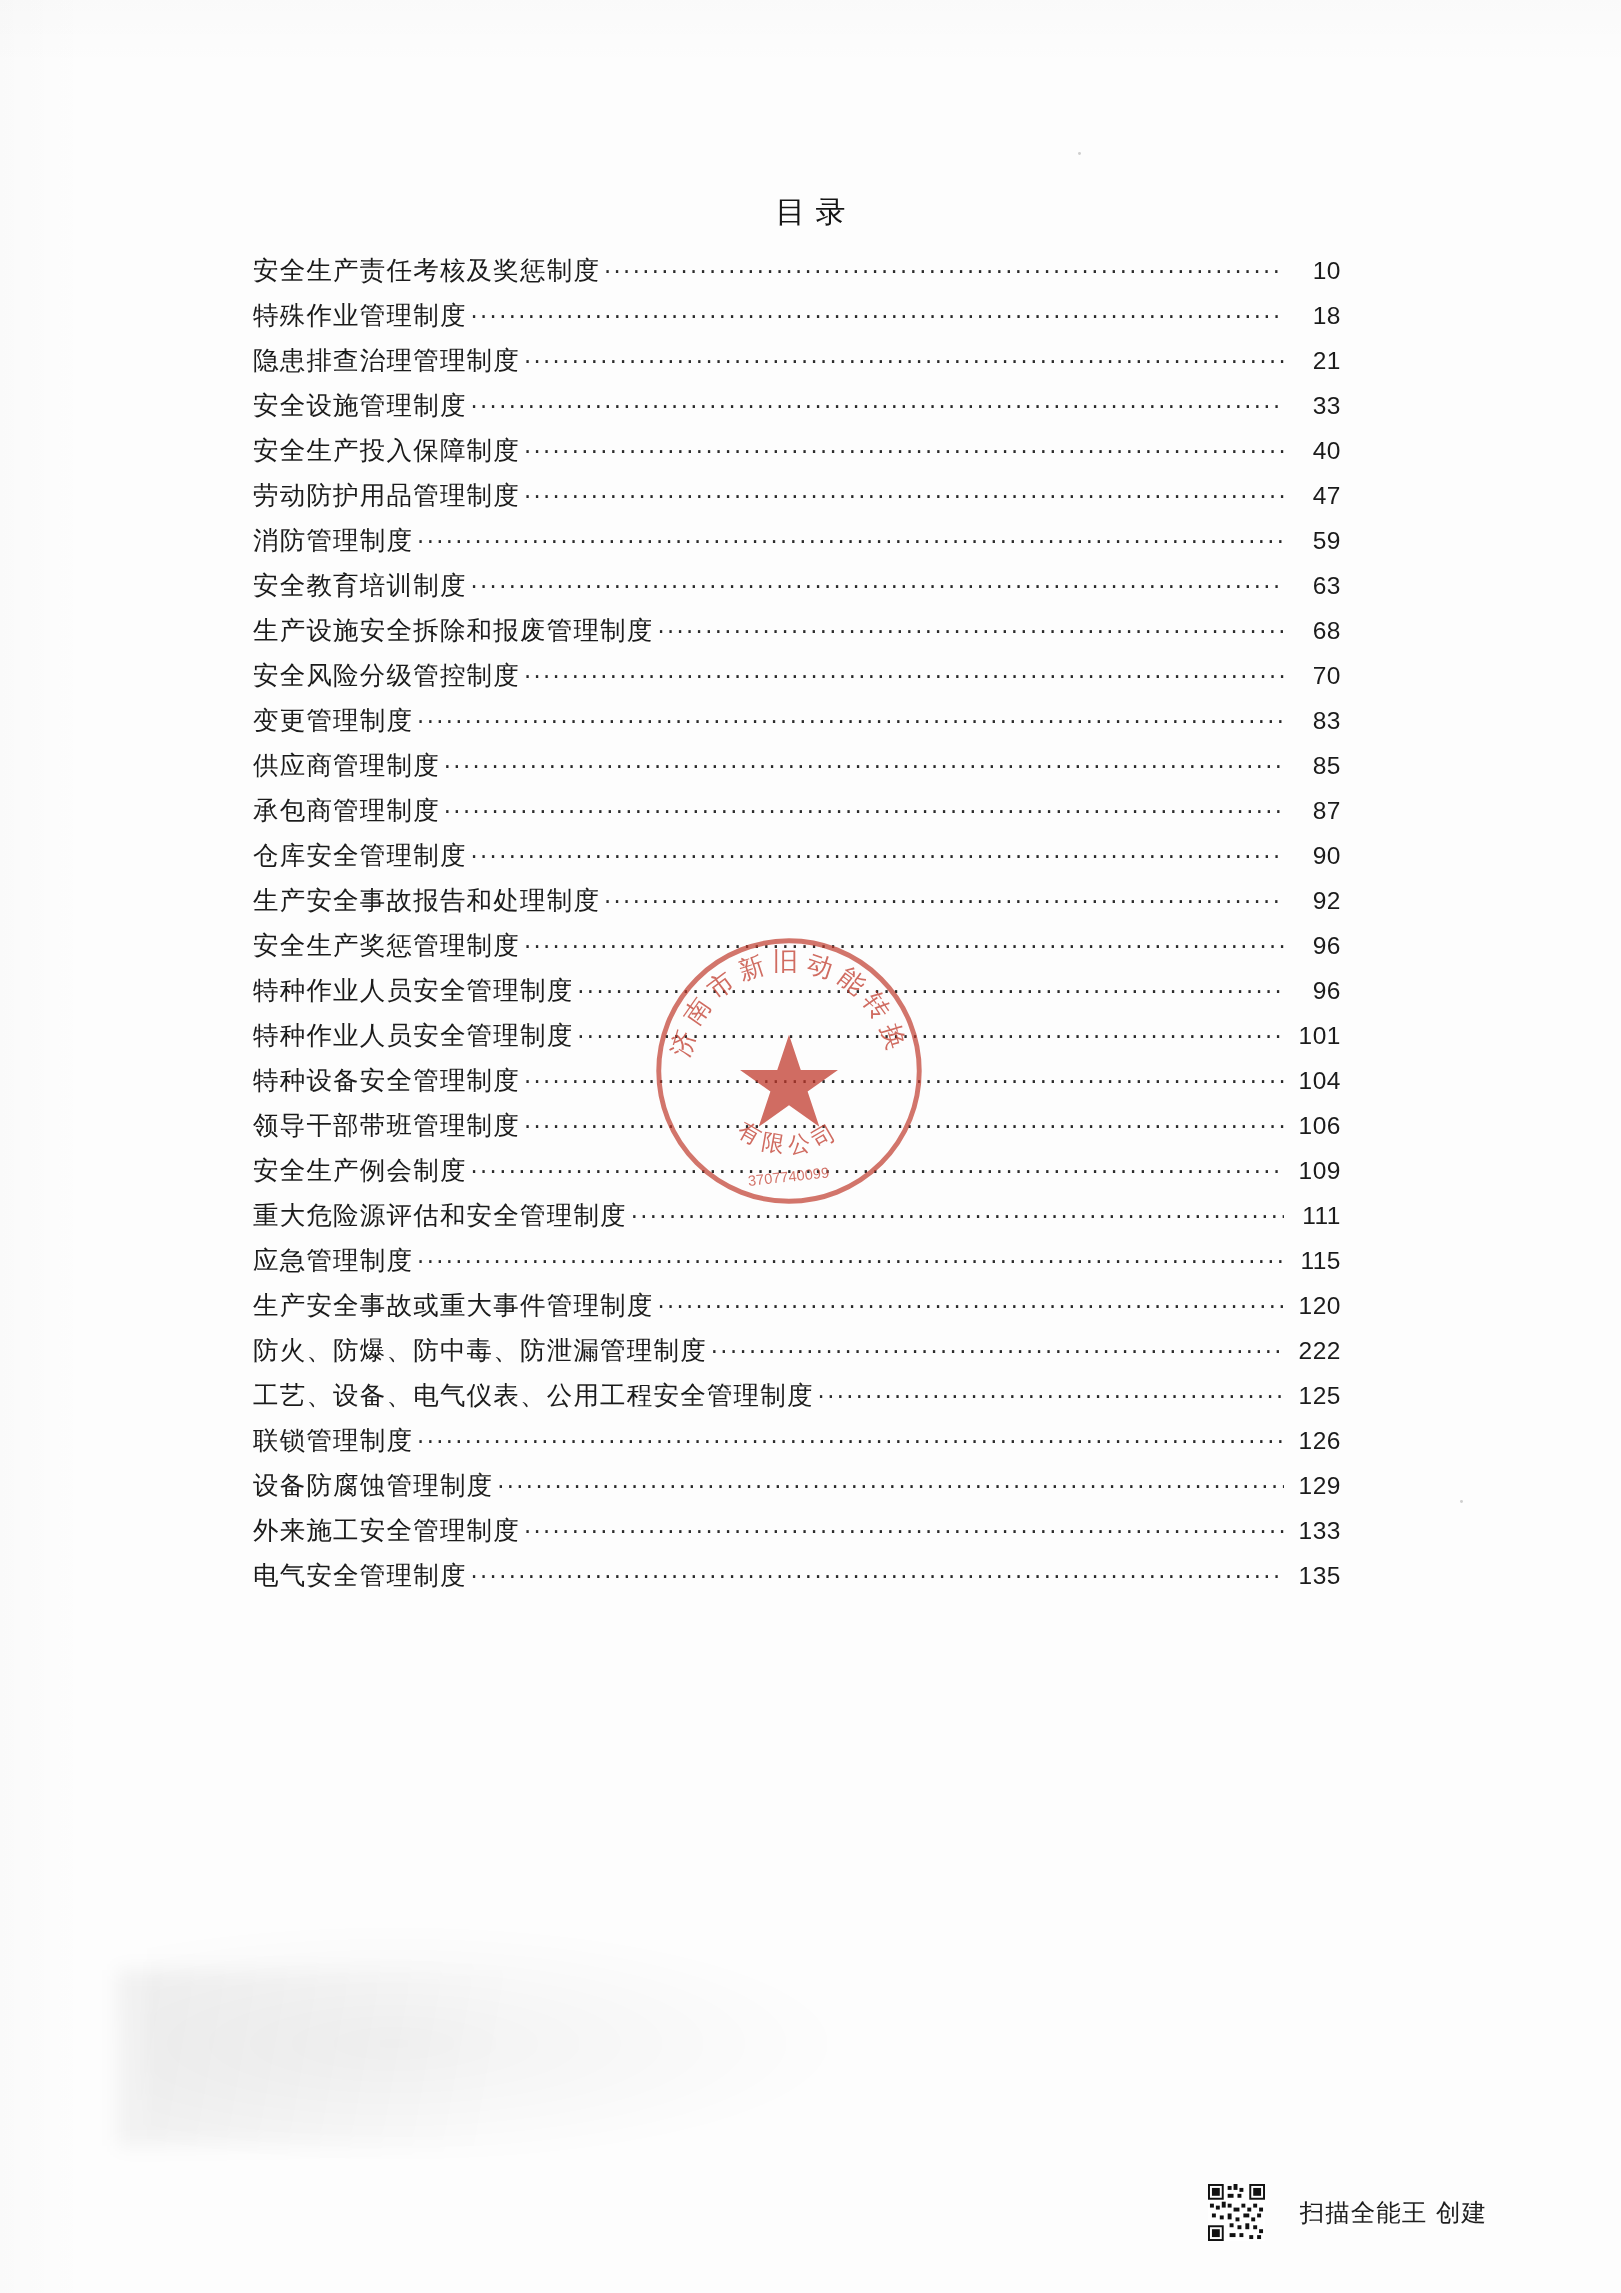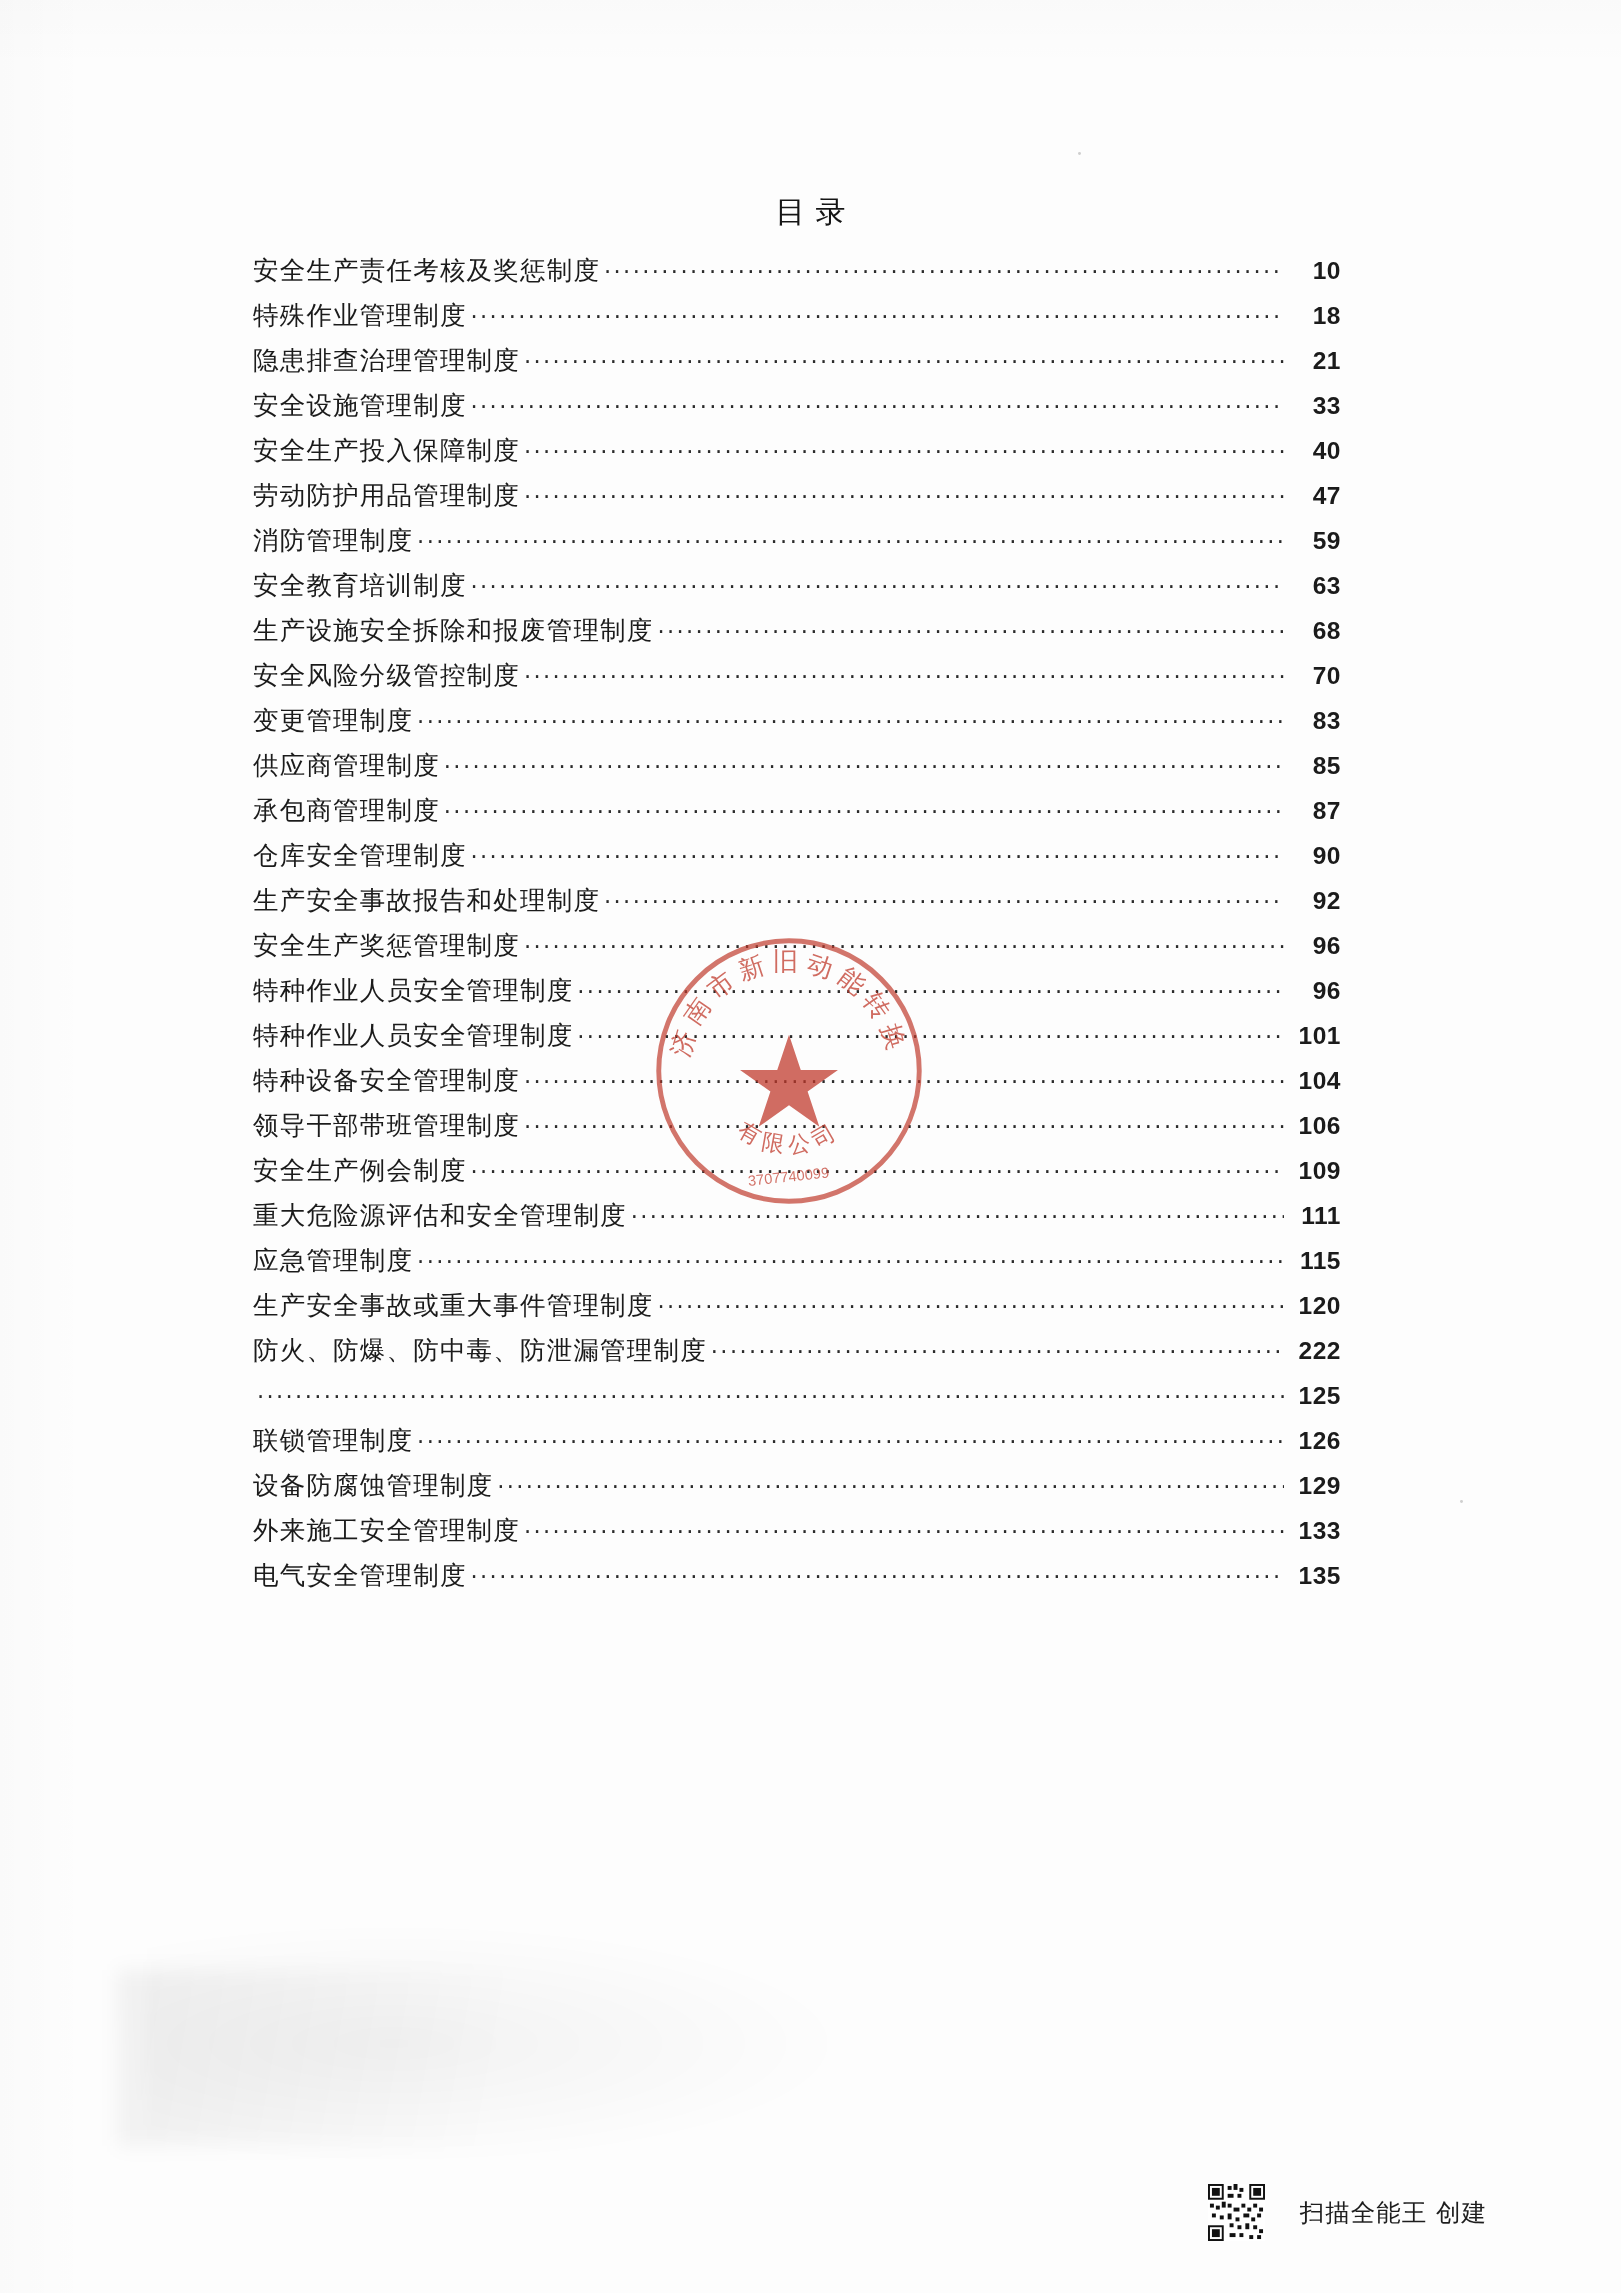--- a/index.html
+++ b/index.html
@@ -104,21 +104,20 @@
     color: #2a2a2a;
     white-space: nowrap;
   }
   .toc-page {
     font-size: 24.5px;
     font-family: "Liberation Sans", sans-serif;
     color: #1b1b1b;
     min-width: 55px;
     text-align: right;
     letter-spacing: 0.5px;
-    font-weight: bold;
   }
 
   
   .seal {
     position: absolute;
     left: 647px;
     top: 929px;
     width: 284px;
     height: 284px;
     pointer-events: none;
@@ -307,20 +306,21 @@
       <span class="toc-page">120</span>
     </div>
 
     <div class="toc-row">
       <span class="toc-label">防火、防爆、防中毒、防泄漏管理制度</span>
       <span class="toc-dots"></span>
       <span class="toc-page">222</span>
     </div>
 
     <div class="toc-row">
+      <span class="toc-label">工艺、设备、电气仪表、公用工程安全管理制度</span>
       <span class="toc-dots"></span>
       <span class="toc-page">125</span>
     </div>
 
     <div class="toc-row">
       <span class="toc-label">联锁管理制度</span>
       <span class="toc-dots"></span>
       <span class="toc-page">126</span>
     </div>
 

